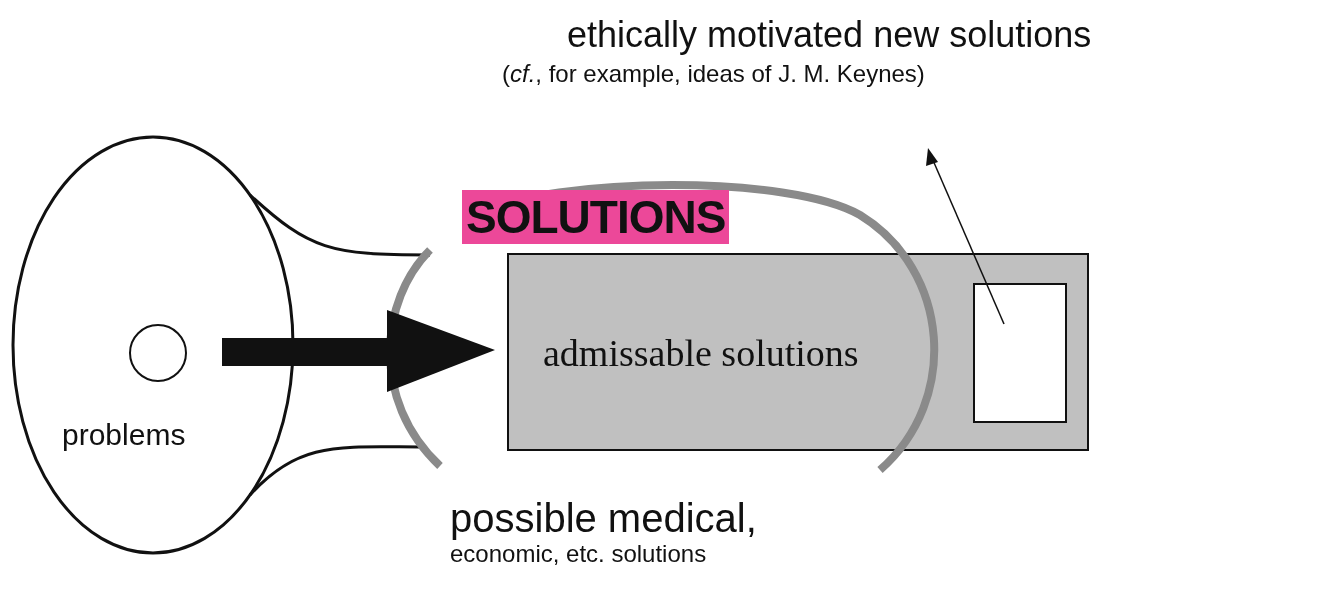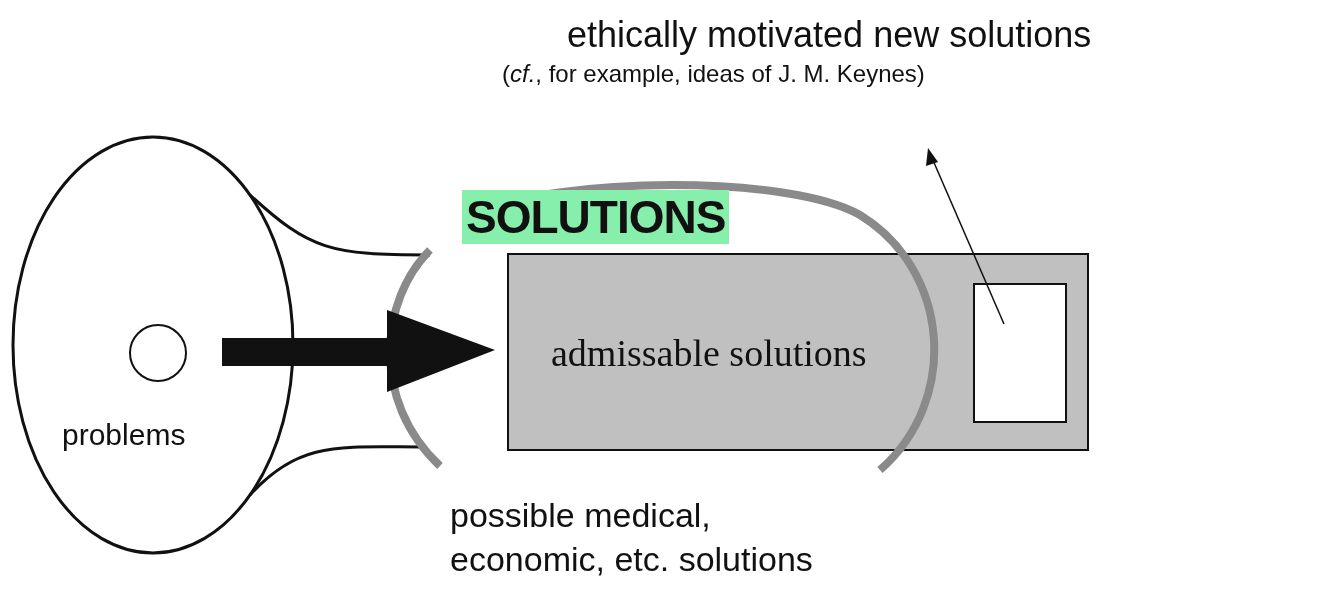--- a/index.html
+++ b/index.html
@@ -1,29 +1,29 @@
 <!DOCTYPE html>
 <html><head>
 <meta charset="utf-8">
 <style>
   html, body { margin: 0; padding: 0; background: #ffffff; }
   body { width: 1333px; height: 590px; overflow: hidden; }
   #stage { position: relative; width: 1333px; height: 590px; }
   #stage svg { position: absolute; left: 0; top: 0; }
   .txt { position: absolute; color: #111; white-space: nowrap; }
   .sans { font-family: "Liberation Sans", sans-serif; }
-  .serif { font-family: "Liberation Serif", serif; margin-left: 8px; }
+  .serif { font-family: "Liberation Serif", serif; }
   #ethical-line1 { left: 567px; top: 14px; font-size: 36px; }
   #ethical-line2 { left: 502px; top: 60px; font-size: 24px; }
   #ethical-line2 i { font-style: italic; }
-  #solutions-title { left: 462px; top: 190px; font-size: 46px; font-weight: bold; letter-spacing: -1px; background: #86efac; padding: 0 4px; }
+  #solutions-title { left: 462px; top: 190px; font-size: 46px; font-weight: bold; letter-spacing: -1px; background: #ec4899; padding: 0 4px; }
   #problems-label { left: 62px; top: 418px; font-size: 30px; }
   #admissable-label { left: 543px; top: 331px; font-size: 38px; }
-  #possible-line1 { left: 450px; top: 496px; font-size: 34px; }
-  #possible-line2 { left: 450px; top: 540px; font-size: 34px; }
+  #possible-line1 { left: 450px; top: 496px; font-size: 40px; }
+  #possible-line2 { left: 450px; top: 540px; font-size: 24px; }
 </style>
 </head>
 <body>
 
 <div id="stage">
   <svg width="1333" height="590" viewBox="0 0 1333 590" xmlns="http://www.w3.org/2000/svg">
 
     <ellipse cx="153" cy="345" rx="140" ry="208" fill="none" stroke="#111" stroke-width="3"></ellipse>
 
     <path d="M250,195 C310,250 330,255 430,255" fill="none" stroke="#111" stroke-width="3"></path>

